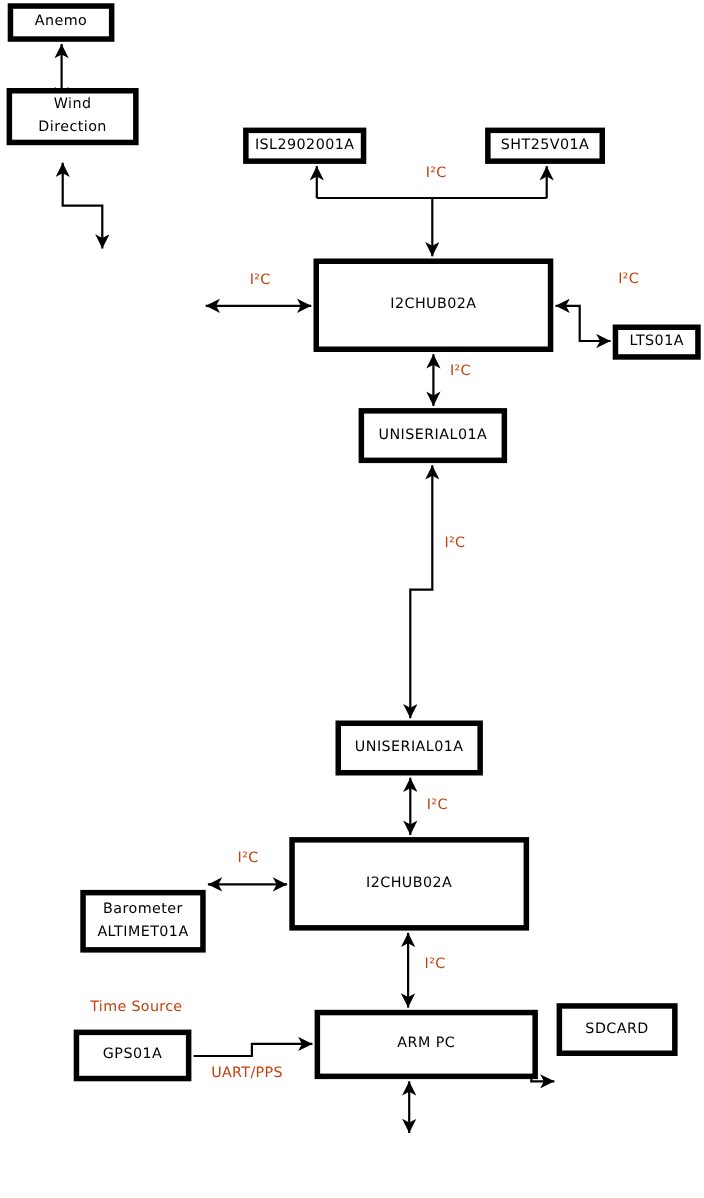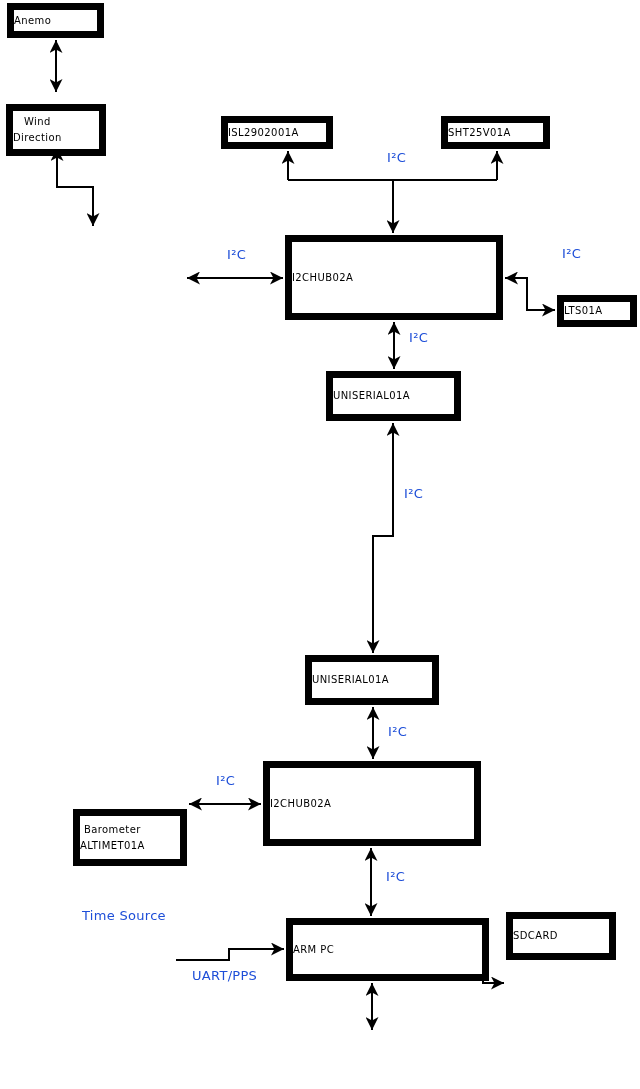--- a/index.html
+++ b/index.html
@@ -21,35 +21,36 @@
     width: 640px; height: 1089px;
   }
   svg.edges polyline {
     fill: none;
     stroke: #000000;
     stroke-width: 2;
   }
   .node {
     position: absolute;
     background: #ffffff;
-    border: 7px solid #000000;
+    border: 5px solid #000000;
     display: flex;
     align-items: center;
+    justify-content: center;
     text-align: center;
-    font-size: 10px;
+    font-size: 13px;
     line-height: 1.6;
     letter-spacing: 0.4px;
     color: #000000;
   }
   .node span { white-space: pre-line; }
   .lbl {
     position: absolute;
     font-size: 13px;
     letter-spacing: 0.3px;
-    color: #1d4ed8;
+    color: #c2410c;
     white-space: nowrap;
   }
 </style>
 </head>
 <body>
 
 <div class="canvas">
 
   <svg class="edges" viewBox="0 0 640 1089">
     <defs>
@@ -72,21 +73,21 @@
     <polyline points="371,848 371,916" marker-start="url(#arr)" marker-end="url(#arr)"></polyline>
     <polyline points="176,960 229,960 229,949 284,949" marker-end="url(#arr)"></polyline>
     <polyline points="461,949 483,949 483,983 504,983" marker-start="url(#arr)" marker-end="url(#arr)"></polyline>
     <polyline points="372,983 372,1030" marker-start="url(#arr)" marker-end="url(#arr)"></polyline>
   </svg>
 
   <div class="node" style="left:7px; top:3px; width:97px; height:35px">
     <span>Anemo</span>
   </div>
 
-  <div class="node" style="left:6px; top:104px; width:100px; height:52px">
+  <div class="node" style="left:6px; top:80px; width:120px; height:52px">
     <span>Wind
 Direction</span>
   </div>
 
 
   <div class="node" style="left:221px; top:116px; width:112px; height:33px">
     <span>ISL2902001A</span>
   </div>
 
   <div class="node" style="left:441px; top:116px; width:109px; height:33px">
@@ -115,20 +116,23 @@
   </div>
 
   <div class="node" style="left:263px; top:761px; width:218px; height:85px">
     <span>I2CHUB02A</span>
   </div>
 
   <div class="node" style="left:286px; top:918px; width:203px; height:63px">
     <span>ARM PC</span>
   </div>
 
+  <div class="node" style="left:67px; top:936px; width:107px; height:47px">
+    <span>GPS01A</span>
+  </div>
 
   <div class="node" style="left:506px; top:912px; width:110px; height:48px">
     <span>SDCARD</span>
   </div>
 
 
   <span class="lbl" style="left:387px; top:150px">I²C</span>
   <span class="lbl" style="left:227px; top:247px">I²C</span>
   <span class="lbl" style="left:562px; top:246px">I²C</span>
   <span class="lbl" style="left:409px; top:330px">I²C</span>

